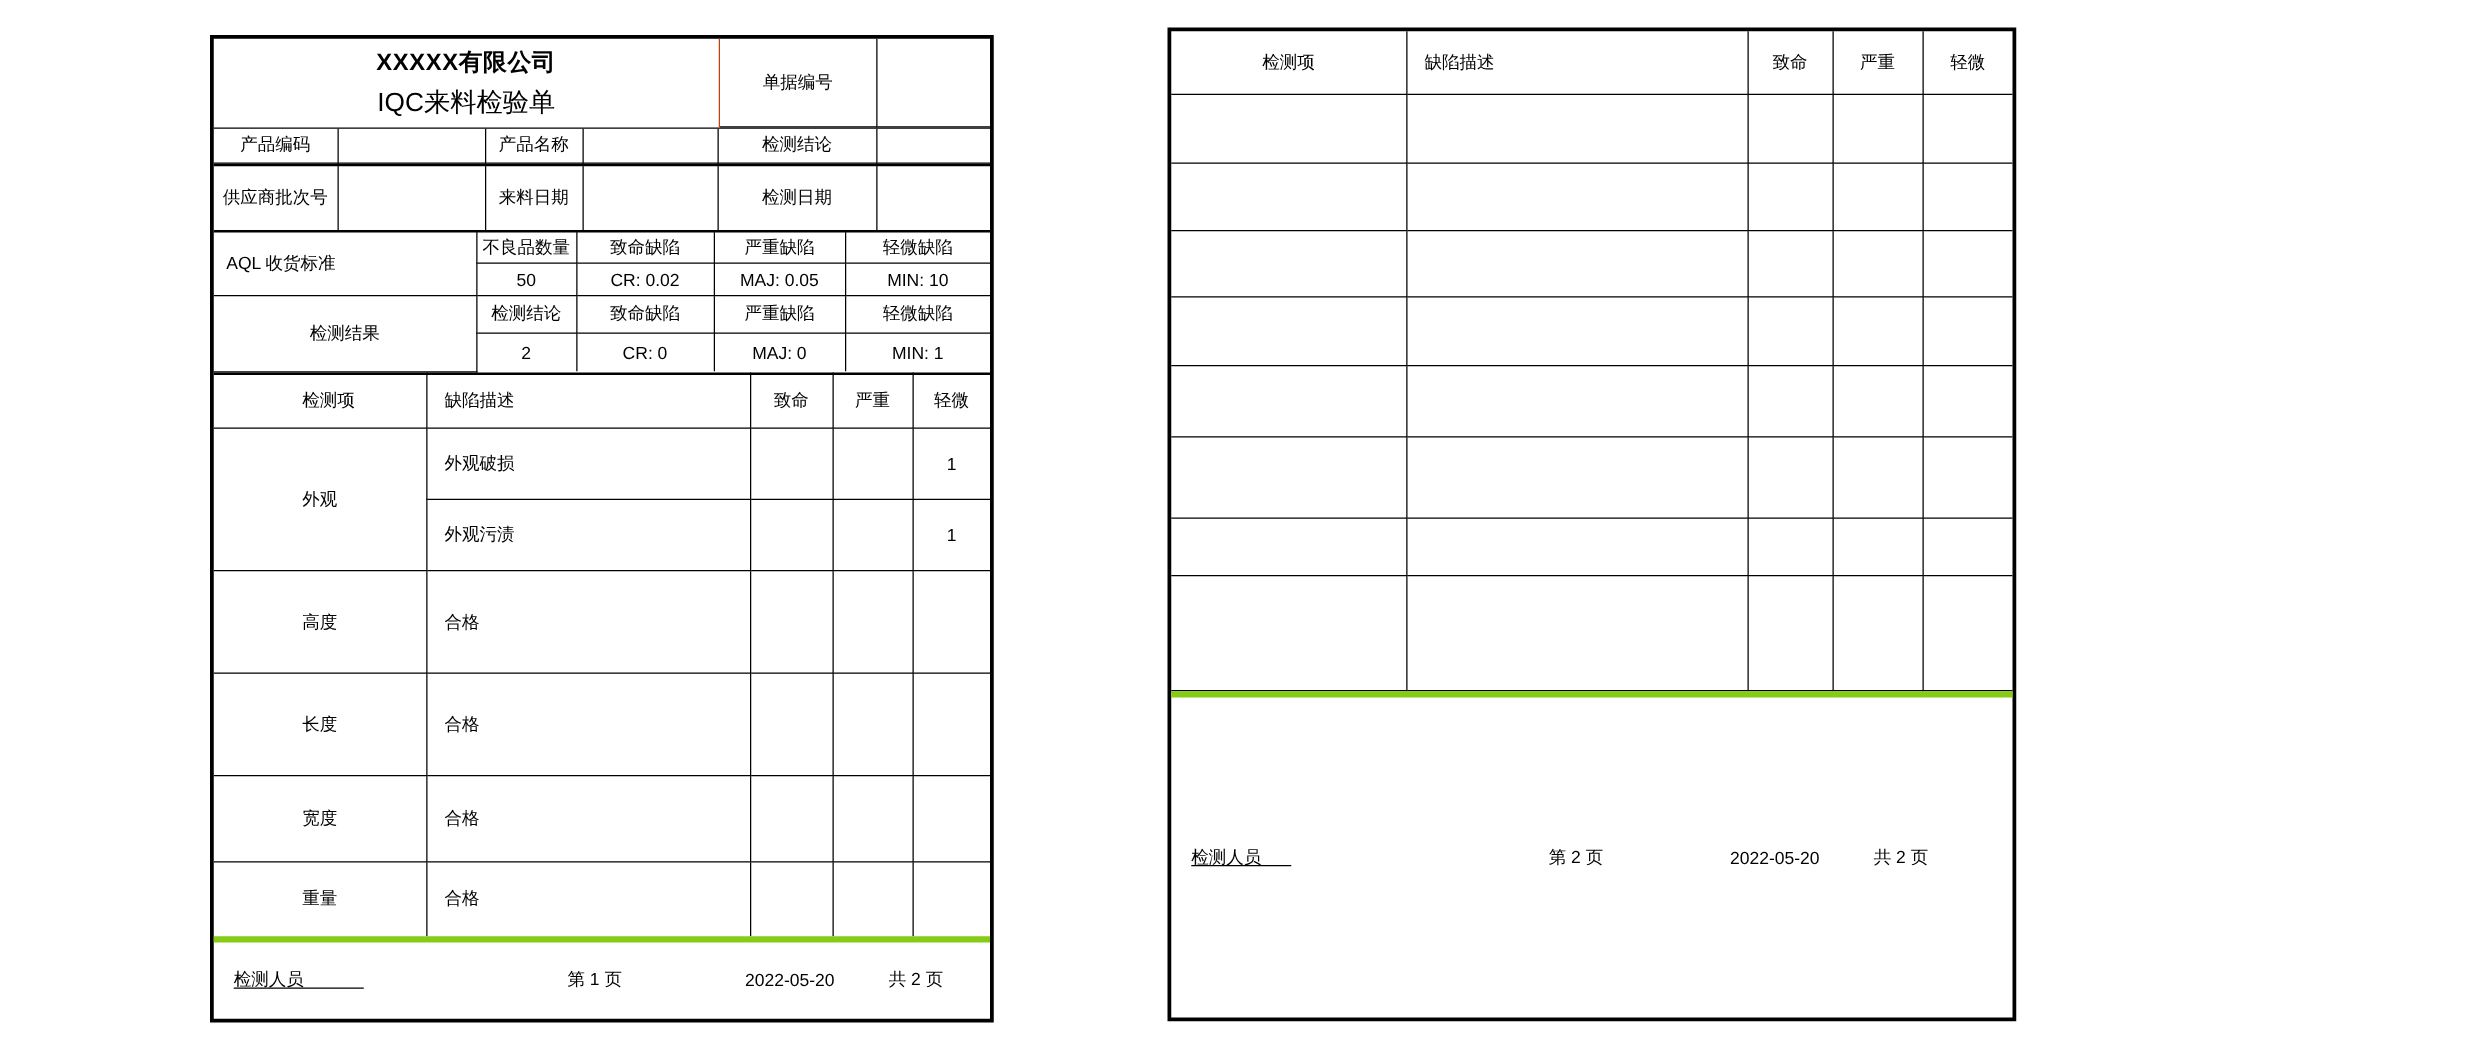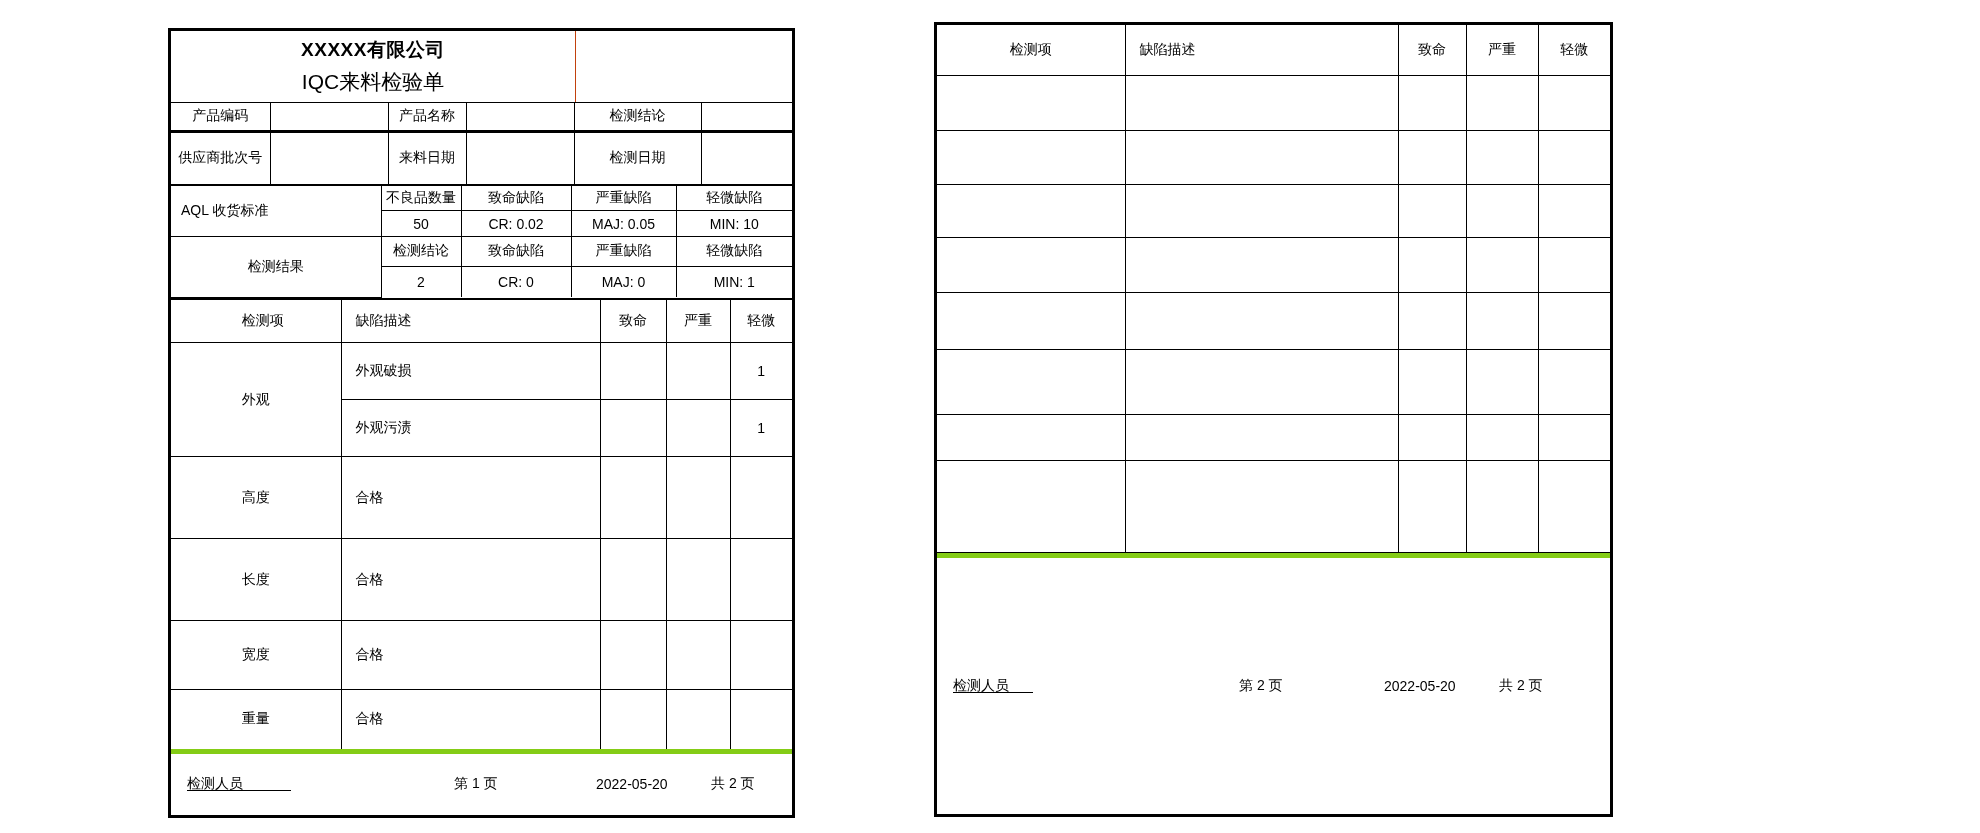--- a/index.html
+++ b/index.html
@@ -49,20 +49,24 @@
     <div class="hdr-title">
       <div class="company">XXXXX有限公司</div>
       <div class="ftitle">IQC来料检验单</div>
     </div>
     <table class="hdr-doc">
       <colgroup>
           <col style="width:125px">
           <col>
         </colgroup>
       <tbody>
+          <tr style="height:36px">
+        <td>单据编号</td>
+        <td></td>
+      </tr>
     </tbody>
       </table>
   </div>
 
   <table>
     <colgroup>
         <col style="width:99px">
         <col style="width:118px">
         <col style="width:78px">
         <col style="width:108px">

